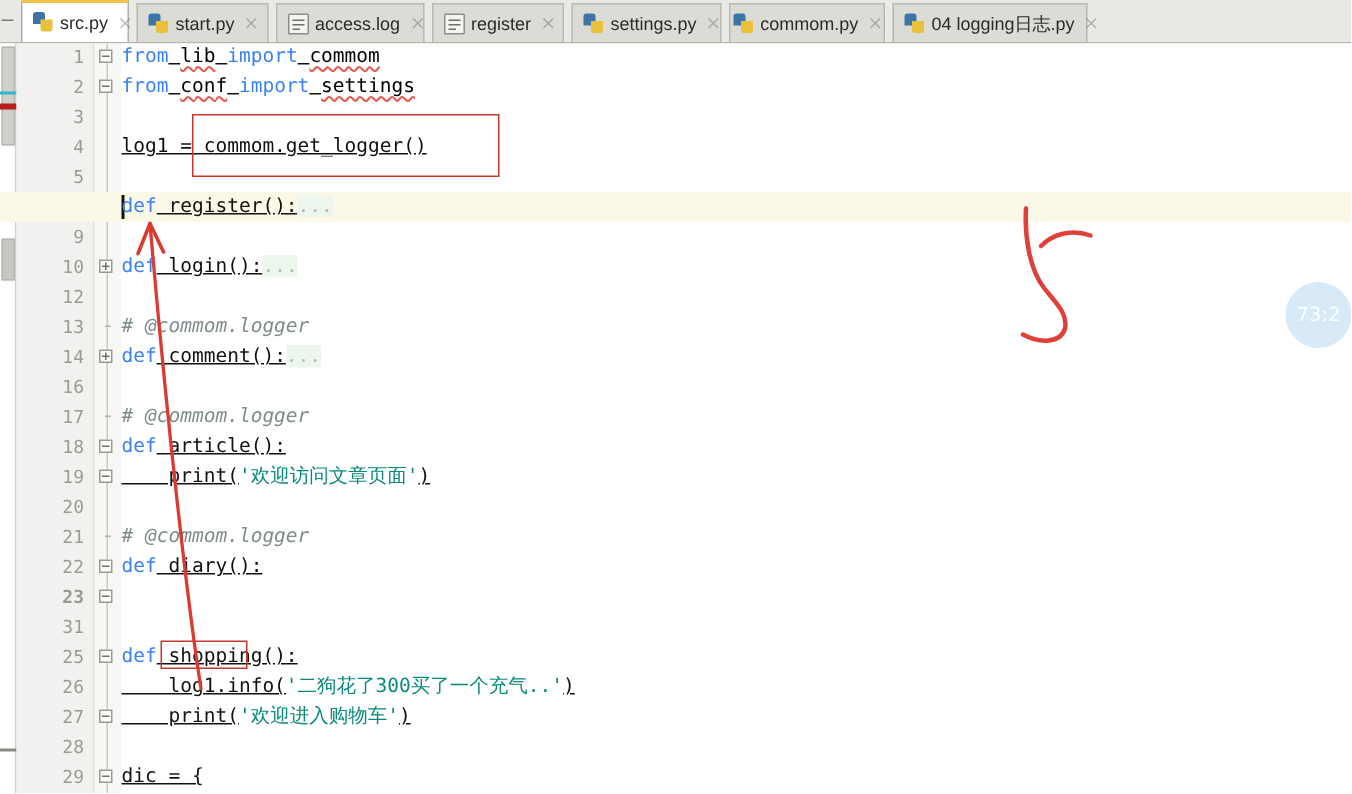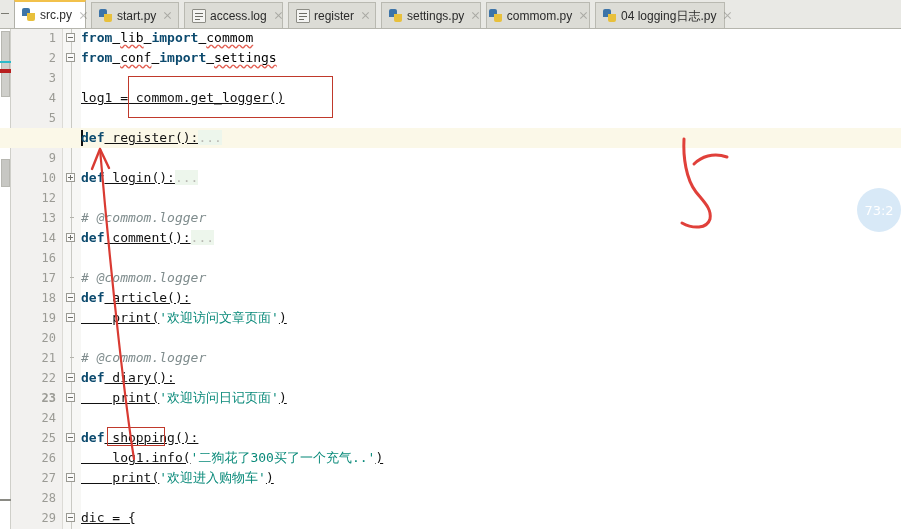--- a/index.html
+++ b/index.html
@@ -99,21 +99,21 @@
   .foldtail{position:absolute;left:7px;width:4px;height:1px;background:#b3b3ac;}
 
   
   .code{
     position:absolute;left:81px;top:0;right:0;height:500px;background:#fff;
     font-family:"DejaVu Sans Mono","Liberation Mono",monospace;font-size:13px;
   }
   .row{position:absolute;left:0;height:20px;line-height:20px;white-space:pre;}
   .hlrow{position:absolute;left:0;width:901px;height:20px;background:#fbf8e8;}
 
-  .kw{color:#0c4a6e;font-weight:bold;}
+  .kw{color:#3b82f6;font-weight:normal;}
   .pl{color:#111111;text-decoration:underline;}
   .str{color:#0a8a7a;}
   .cmt{color:#7f8c8d;font-style:italic;}
   .dots{color:#b9b9b3;}
   .sq{
     text-decoration:underline;text-decoration-style:wavy;
     text-decoration-color:#e25c4f;text-underline-offset:2px;
   }
   .folded{background:#edf6ec;}
 
@@ -235,21 +235,21 @@
         <div class="ln" style="top: 179px;">13</div>
         <div class="ln" style="top: 199px;">14</div>
         <div class="ln" style="top: 219px;">16</div>
         <div class="ln" style="top: 239px;">17</div>
         <div class="ln" style="top: 259px;">18</div>
         <div class="ln" style="top: 279px;">19</div>
         <div class="ln" style="top: 299px;">20</div>
         <div class="ln" style="top: 319px;">21</div>
         <div class="ln" style="top: 339px; margin-left: 40px;">22</div>
         <div class="ln" style="top: 359px; font-weight: bold;">23</div>
-        <div class="ln" style="top: 379px;">24</div>
+        <div class="ln" style="top: 379px;">31</div>
         <div class="ln" style="top: 399px;">25</div>
         <div class="ln" style="top: 419px;">26</div>
         <div class="ln" style="top: 439px;">27</div>
         <div class="ln" style="top: 459px;">28</div>
         <div class="ln" style="top: 479px;">29</div>
         <div class="ln" style="top: 499px;">30</div>
       </div>
 
     <div class="foldcol" id="foldcol">
       <div class="fline" style="top:0px;height:500px;"></div>
@@ -284,21 +284,20 @@
         <div class="row" style="top: 159px;"></div>
         <div class="row" style="top: 179px;"><span class="cmt"># @commom.logger</span></div>
         <div class="row" style="top: 199px;"><span class="kw">def</span><span class="pl"> comment():</span><span class="dots folded">...</span></div>
         <div class="row" style="top: 219px;"></div>
         <div class="row" style="top: 239px;"><span class="cmt"># @commom.logger</span></div>
         <div class="row" style="top: 259px;"><span class="kw">def</span><span class="pl"> article():</span></div>
         <div class="row" style="top: 279px;"><span class="pl">    print(</span><span class="str">'欢迎访问文章页面'</span><span class="pl">)</span></div>
         <div class="row" style="top: 299px;"></div>
         <div class="row" style="top: 319px;"><span class="cmt"># @commom.logger</span></div>
         <div class="row" style="top: 339px;"><span class="kw">def</span><span class="pl"> diary():</span></div>
-        <div class="row" style="top: 359px;"><span class="pl">    print(</span><span class="str">'欢迎访问日记页面'</span><span class="pl">)</span></div>
         <div class="row" style="top: 379px;"></div>
         <div class="row" style="top: 399px;"><span class="kw">def</span><span class="pl"> shopping():</span></div>
         <div class="row" style="top: 419px;"><span class="pl">    log1.info(</span><span class="str">'二狗花了</span><span class="str">300</span><span class="str">买了一个充气..'</span><span class="pl">)</span></div>
         <div class="row" style="top: 439px;"><span class="pl">    print(</span><span class="str">'欢迎进入购物车'</span><span class="pl">)</span></div>
         <div class="row" style="top: 459px;"></div>
         <div class="row" style="top: 479px;"><span class="pl">dic = {</span></div>
         <div class="row" style="top: 499px;"></div>
       </div>
 
     <div class="annot-box" id="boxA" style="left: 128px; top: 47px; width: 205px; height: 42px; border-color: rgb(192, 57, 43);"></div>

